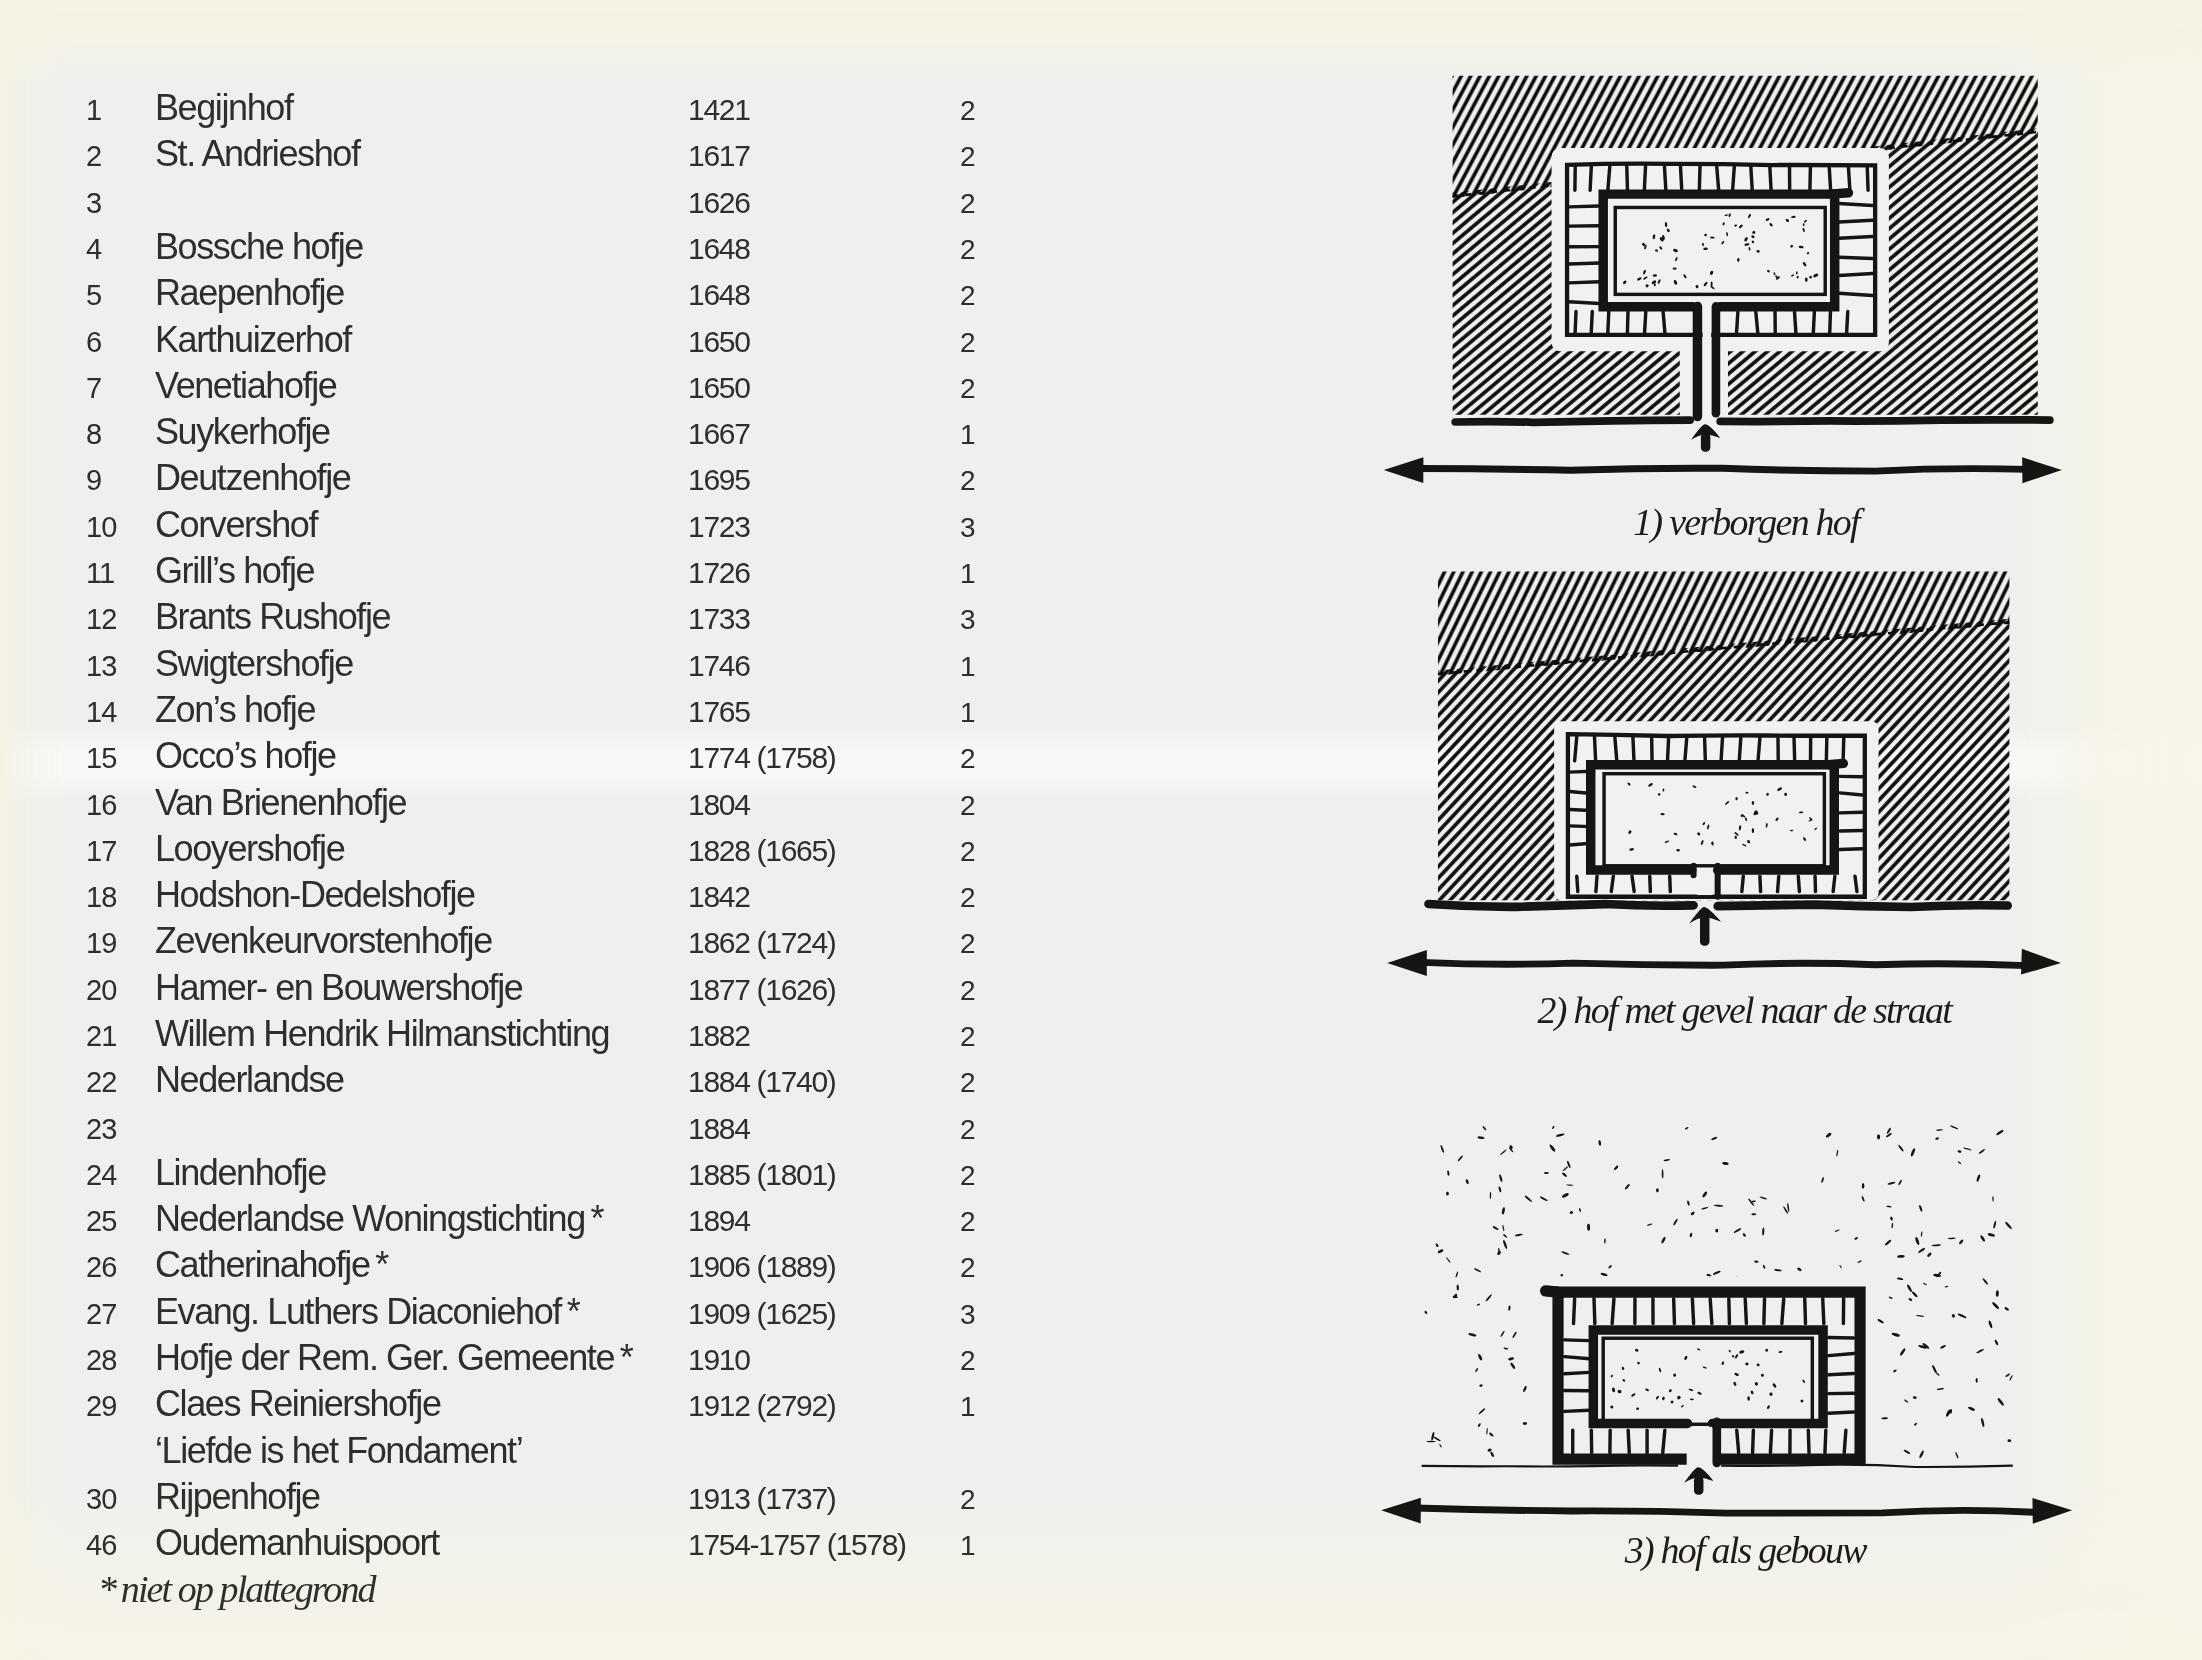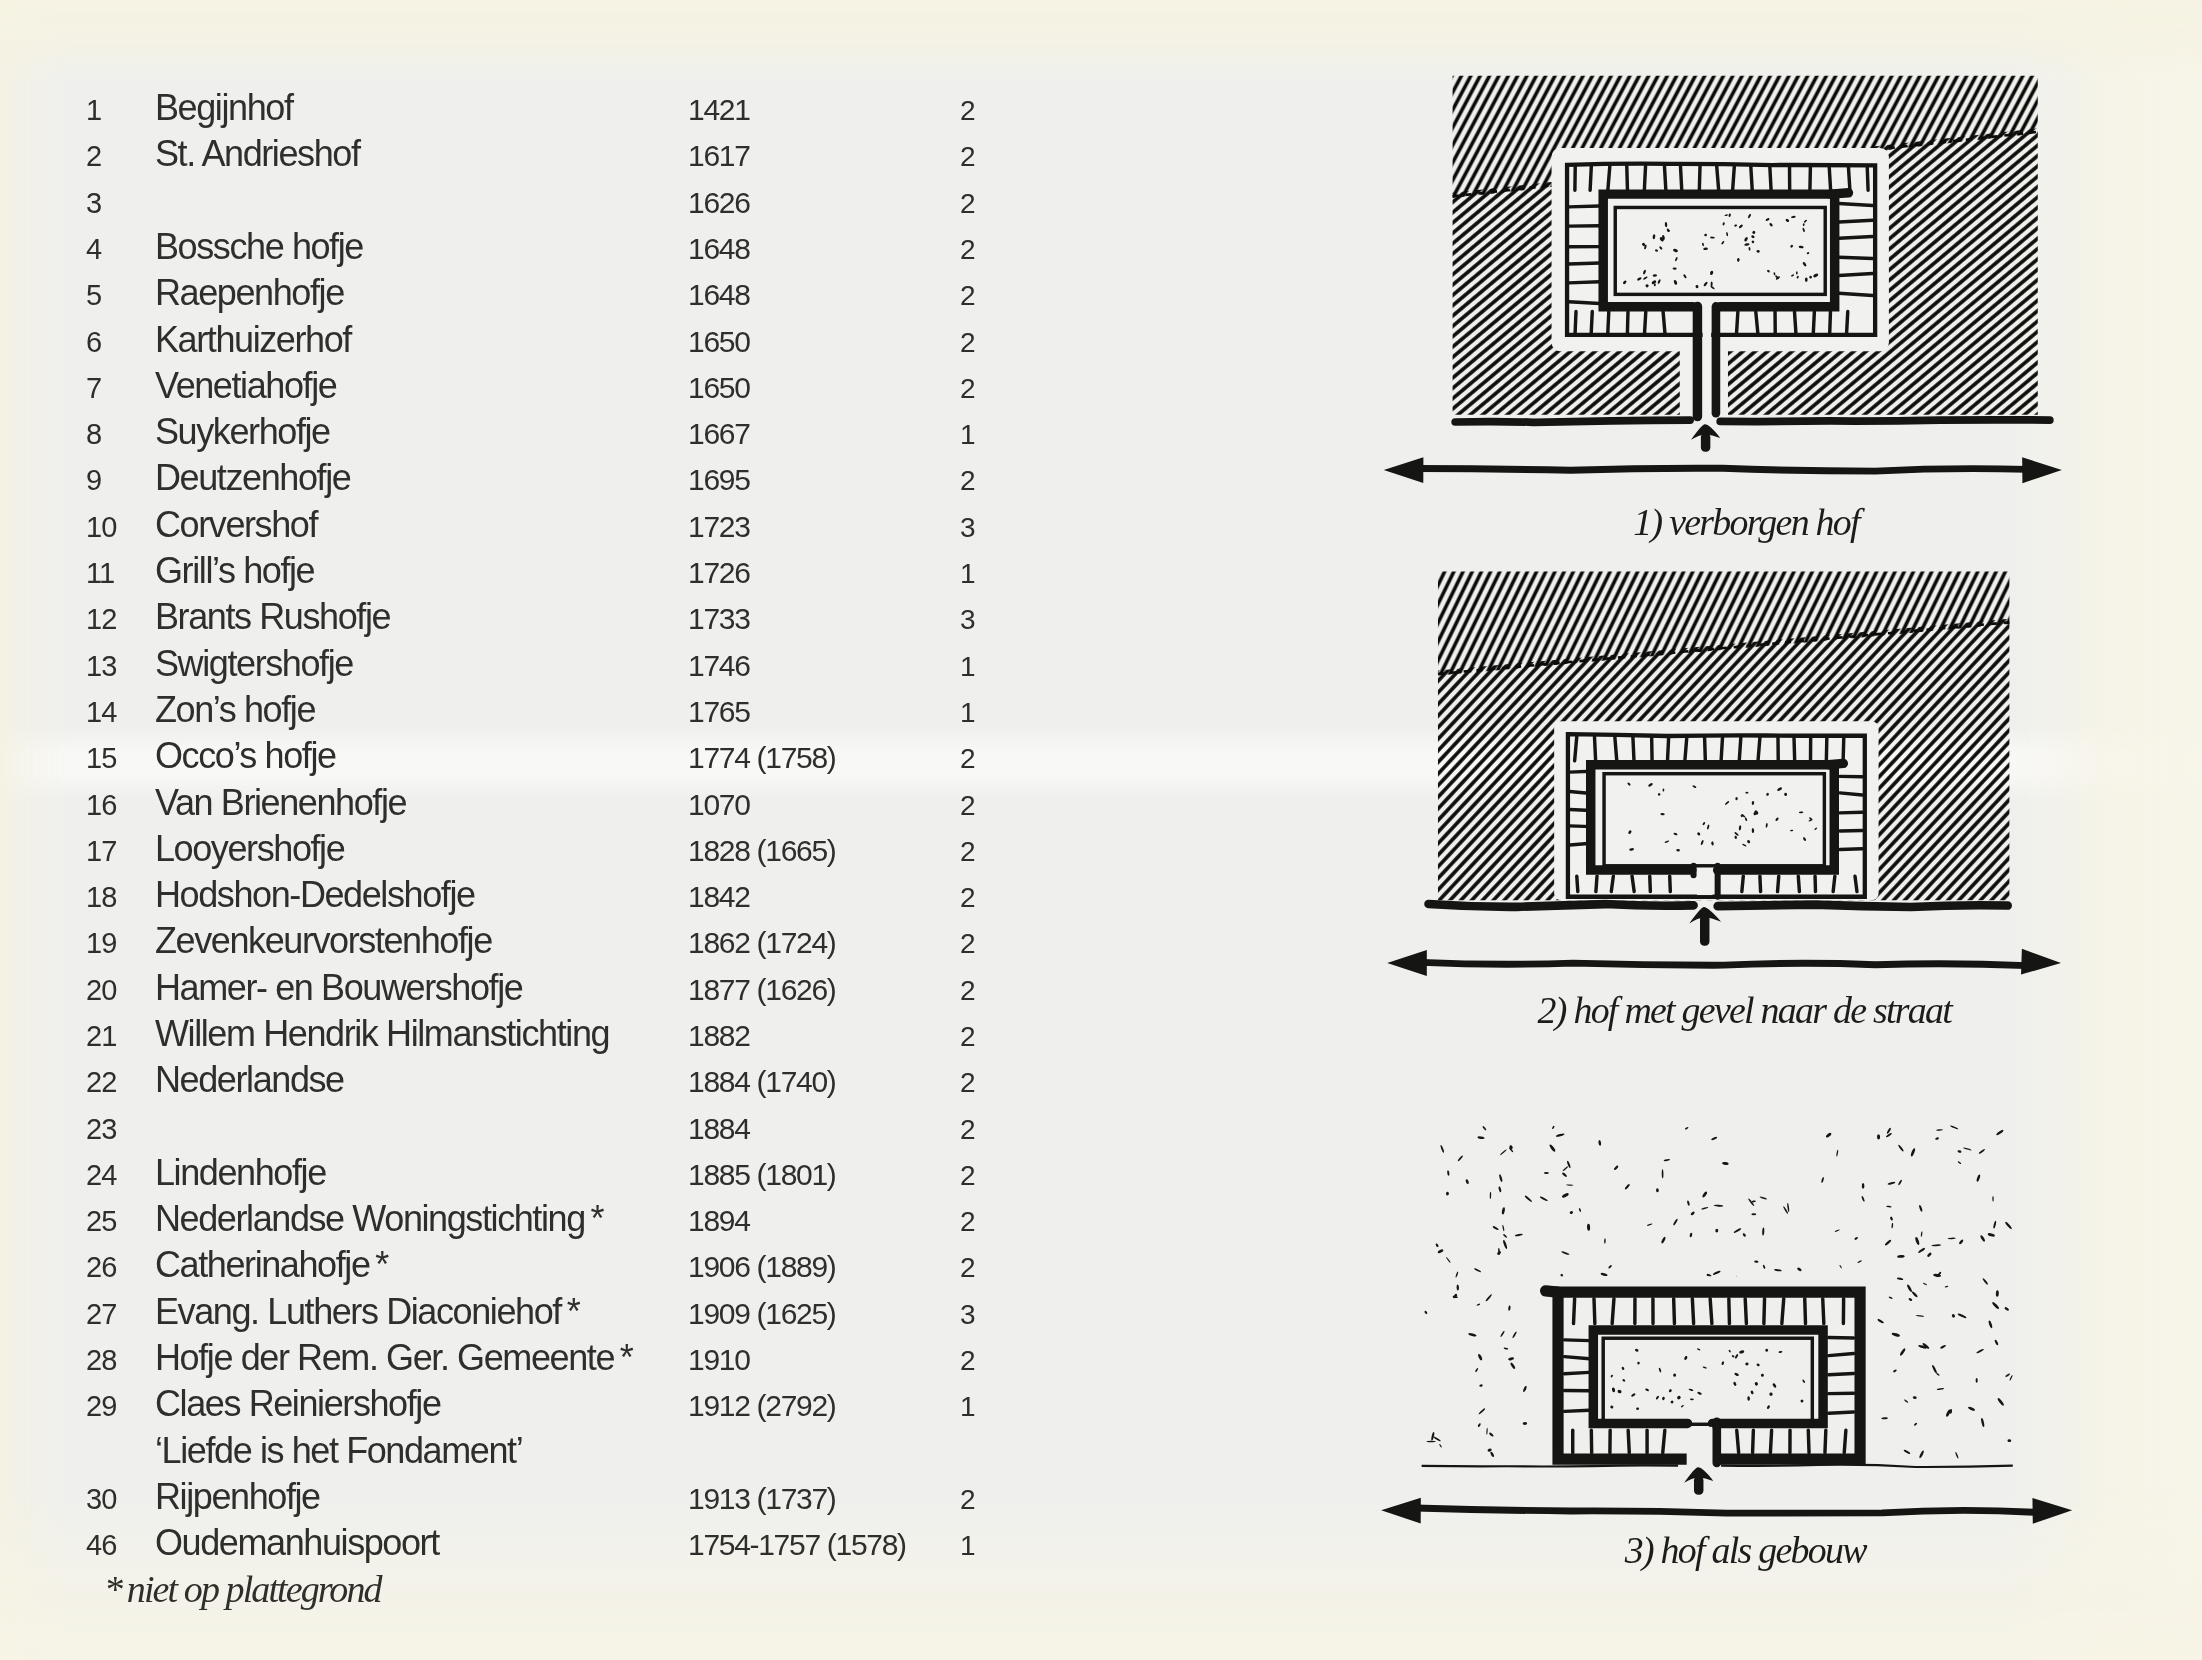--- a/index.html
+++ b/index.html
@@ -14,21 +14,21 @@
       #eff0ee;
     font-family:"Liberation Sans", sans-serif;
     color:#2e2e2b;
   }
   .r { position:absolute; left:86px; width:1032px; height:46px; }
   .r span { position:absolute; line-height:46px; white-space:nowrap; }
   .num { left:0; top:2.4px; font-size:29px; letter-spacing:-0.9px; }
   .nm  { left:69px; font-size:36px; letter-spacing:-1.4px; }
   .dt  { left:602px; top:2.1px; font-size:30px; letter-spacing:-1.3px; }
   .ct  { left:874px; top:2.7px; font-size:28px; }
-  .fn  { left:18px; font-size:38px; letter-spacing:-1.9px; font-family:"Liberation Serif", serif; font-style:italic; }
+  .fn  { left:12px; font-size:38px; letter-spacing:-1.9px; font-family:"Liberation Serif", serif; font-style:italic; }
   .cap { font:italic 44px "Liberation Serif", serif; letter-spacing:-2px; fill:#1c1c1a; text-anchor:middle; }
   svg { position:absolute; left:0; top:0; }
 </style>
 </head>
 <body>
 
 <div class="r" style="top:85px">
     <span class="num">1</span>
     <span class="nm">Begijnhof</span>
     <span class="dt">1421</span>
@@ -128,21 +128,21 @@
 <div class="r" style="top:733px">
     <span class="num">15</span>
     <span class="nm">Occo’s hofje</span>
     <span class="dt">1774 (1758)</span>
     <span class="ct">2</span>
   </div>
 
 <div class="r" style="top:780px">
     <span class="num">16</span>
     <span class="nm">Van Brienenhofje</span>
-    <span class="dt">1070</span>
+    <span class="dt">1804</span>
     <span class="ct">2</span>
   </div>
 
 <div class="r" style="top:826px">
     <span class="num">17</span>
     <span class="nm">Looyershofje</span>
     <span class="dt">1828 (1665)</span>
     <span class="ct">2</span>
   </div>
 

